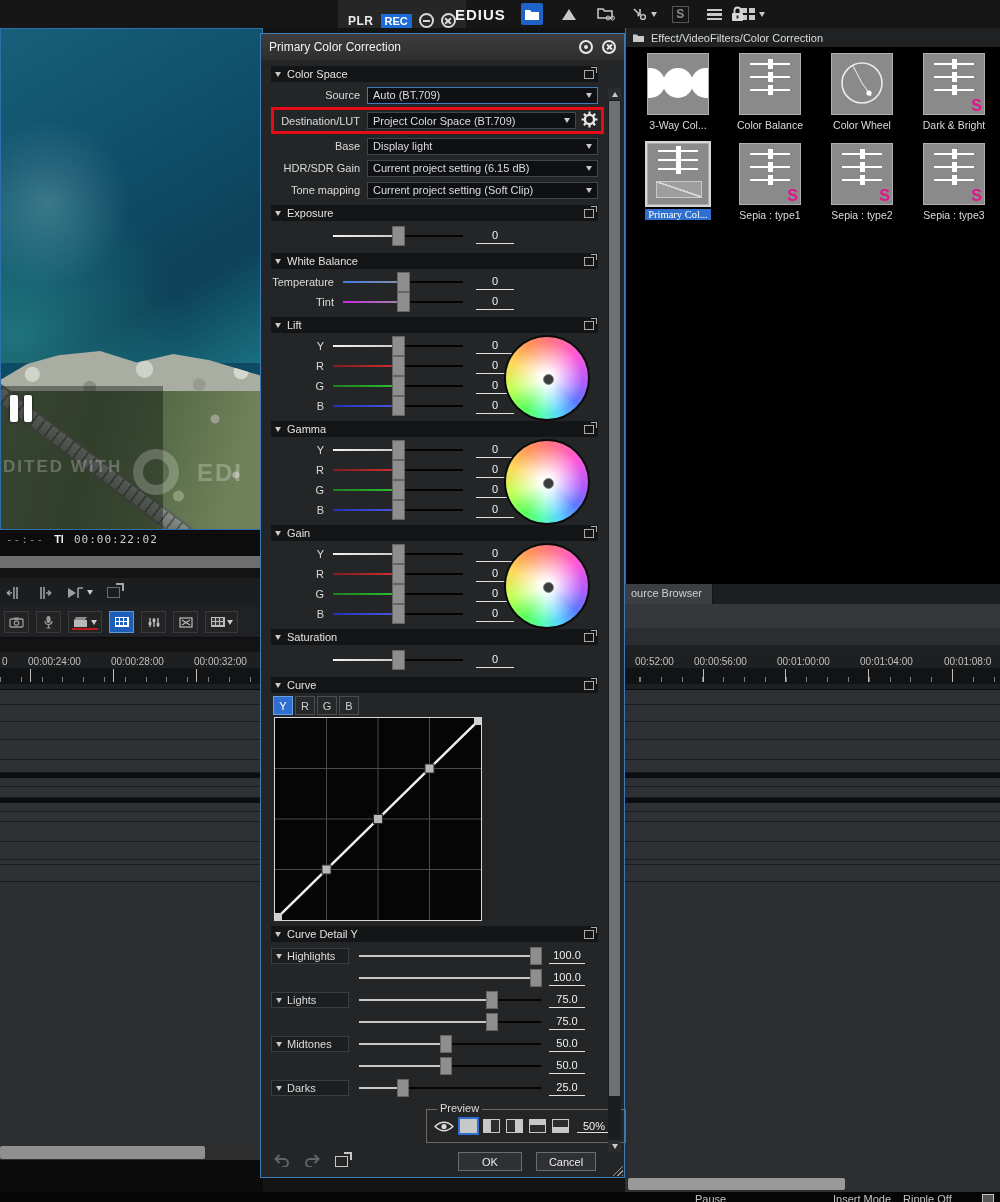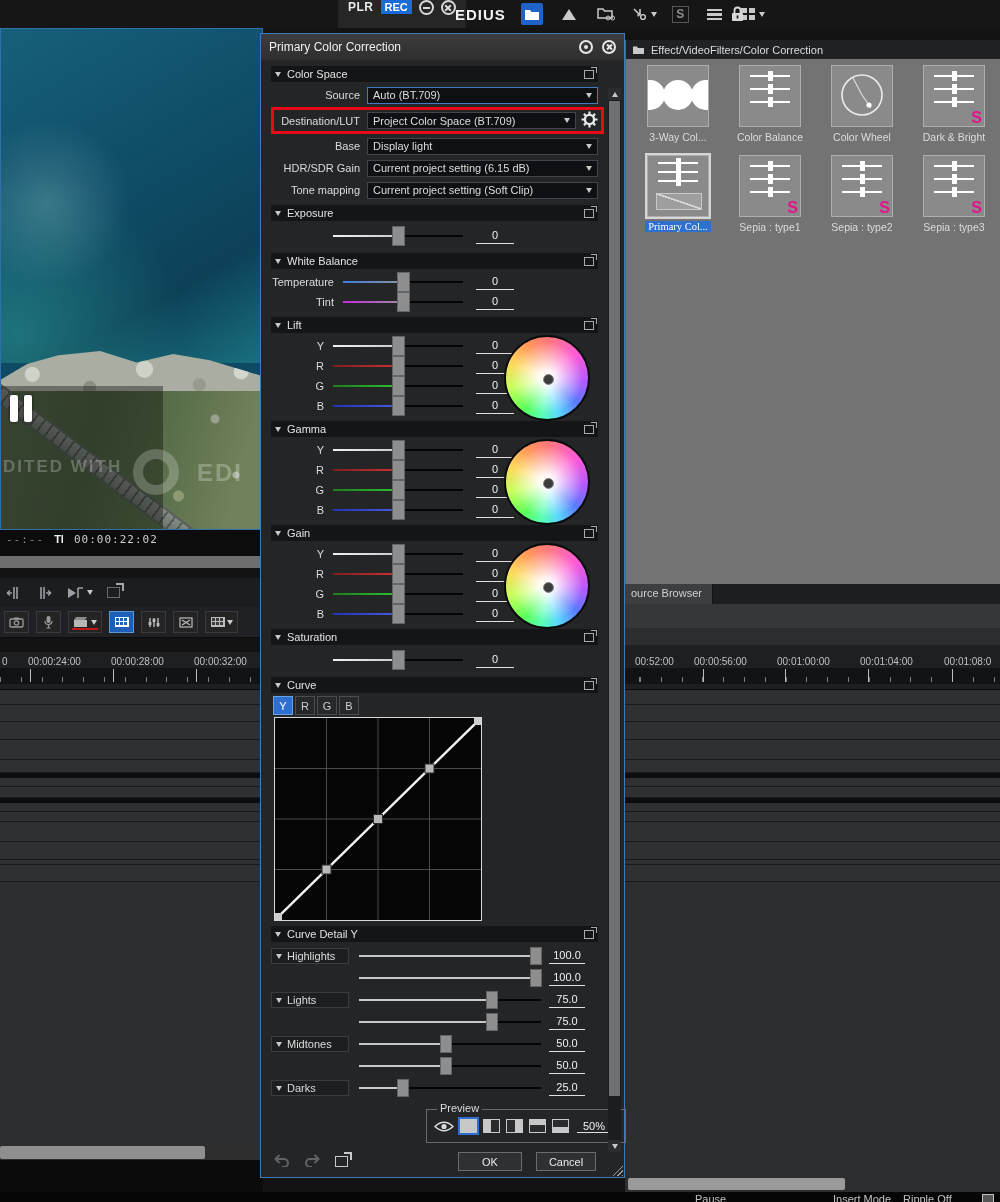--- a/index.html
+++ b/index.html
@@ -3,21 +3,21 @@
 <meta charset="utf-8">
 <style>
   * { margin:0; padding:0; box-sizing:border-box; }
   html,body { background:#000; }
   body { font-family:"Liberation Sans", sans-serif; }
   #app { position:relative; width:1000px; height:1202px; background:#131313; overflow:hidden;
          font-size:11px; color:#d6d6d6; }
 
   
   #topbar { position:absolute; left:0; top:0; width:1000px; height:28px; background:#161616; }
-  .plr-group { position:absolute; left:338px; top:0; height:28px; display:flex; align-items:flex-start;
+  .plr-group { position:absolute; left:338px; top:0; height:28px; display:flex; align-items:flex-end;
                gap:7px; background:#262626; padding:0 10px; }
   .plr-txt { font-weight:bold; font-size:12px; color:#e9e9e9; letter-spacing:.5px; }
   .rec-chip { background:#1b6bd8; color:#fff; font-weight:bold; font-size:11px; padding:1px 4px; }
   .cicn { width:15px; height:15px; border:2px solid #d9d9d9; border-radius:50%; position:relative; }
   .cicn.minus::after { content:""; position:absolute; left:2px; right:2px; top:4.5px; height:2px; background:#d9d9d9; }
   .cicn.xx::after, .cicn.xx::before { content:""; position:absolute; left:1.5px; top:4.5px; width:8px; height:2px; background:#d9d9d9; }
   .cicn.xx::after { transform:rotate(45deg);} .cicn.xx::before{ transform:rotate(-45deg);}
   .edius-group { position:absolute; left:455px; top:0; height:28px; display:flex; align-items:center; gap:15px; }
   .edius-txt { font-weight:bold; font-size:15px; color:#f2f2f2; letter-spacing:1px; }
   .tb-btn { display:flex; align-items:center; justify-content:center; height:22px; min-width:22px; }
@@ -107,21 +107,21 @@
   #scroll-l { position:absolute; left:0; top:1145px; width:263px; height:15px; background:#2e2e2e; }
   #scroll-l .thumb { position:absolute; left:0; top:1px; width:205px; height:13px; background:#8f8f8f; border-radius:2px;}
   #blk-l { position:absolute; left:0; top:1160px; width:263px; height:42px; background:#0b0b0b; }
   #scroll-r { position:absolute; left:625px; top:1176px; width:375px; height:16px; background:#2c2e30; }
   #scroll-r .thumb { position:absolute; left:3px; top:2px; width:217px; height:12px; background:#9a9a9a; border-radius:2px;}
   #statusbar { position:absolute; left:0; top:1192px; width:1000px; height:10px; background:#060606; overflow:hidden; }
   #statusbar span { position:absolute; top:1px; font-size:11px; color:#c2c2c2; }
   .st-icn { position:absolute; left:982px; top:2px; width:12px; height:9px; border:1px solid #c2c2c2; background:#555; }
 
   
-  #palette { position:absolute; left:625px; top:40px; width:375px; height:556px; background:#737373;
+  #palette { position:absolute; left:625px; top:28px; width:375px; height:556px; background:#000000;
              border-left:1px solid #2b6cbf; }
   .pal-head { height:19px; display:flex; align-items:center; gap:6px; padding-left:6px; background:#1f2123;
               color:#dcdcdc; }
   .pal-grid { display:grid; grid-template-columns:repeat(4, 92px); padding:6px 0 0 6px; row-gap:10px; }
   .eff { width:92px; text-align:center; }
   .tile { width:62px; height:62px; margin:0 auto; background:#8a8a8a; border:1px solid #aeaeae;
           position:relative; overflow:hidden; }
   .tile.sel { outline:2px solid #d6d6d6; }
   .sl-line { position:relative; width:40px; height:2px; background:#fff; margin:11px auto 0; }
   .sl-line::after { content:""; position:absolute; left:50%; margin-left:-2.5px; top:-4px; width:5px; height:10px; background:#fff; }

